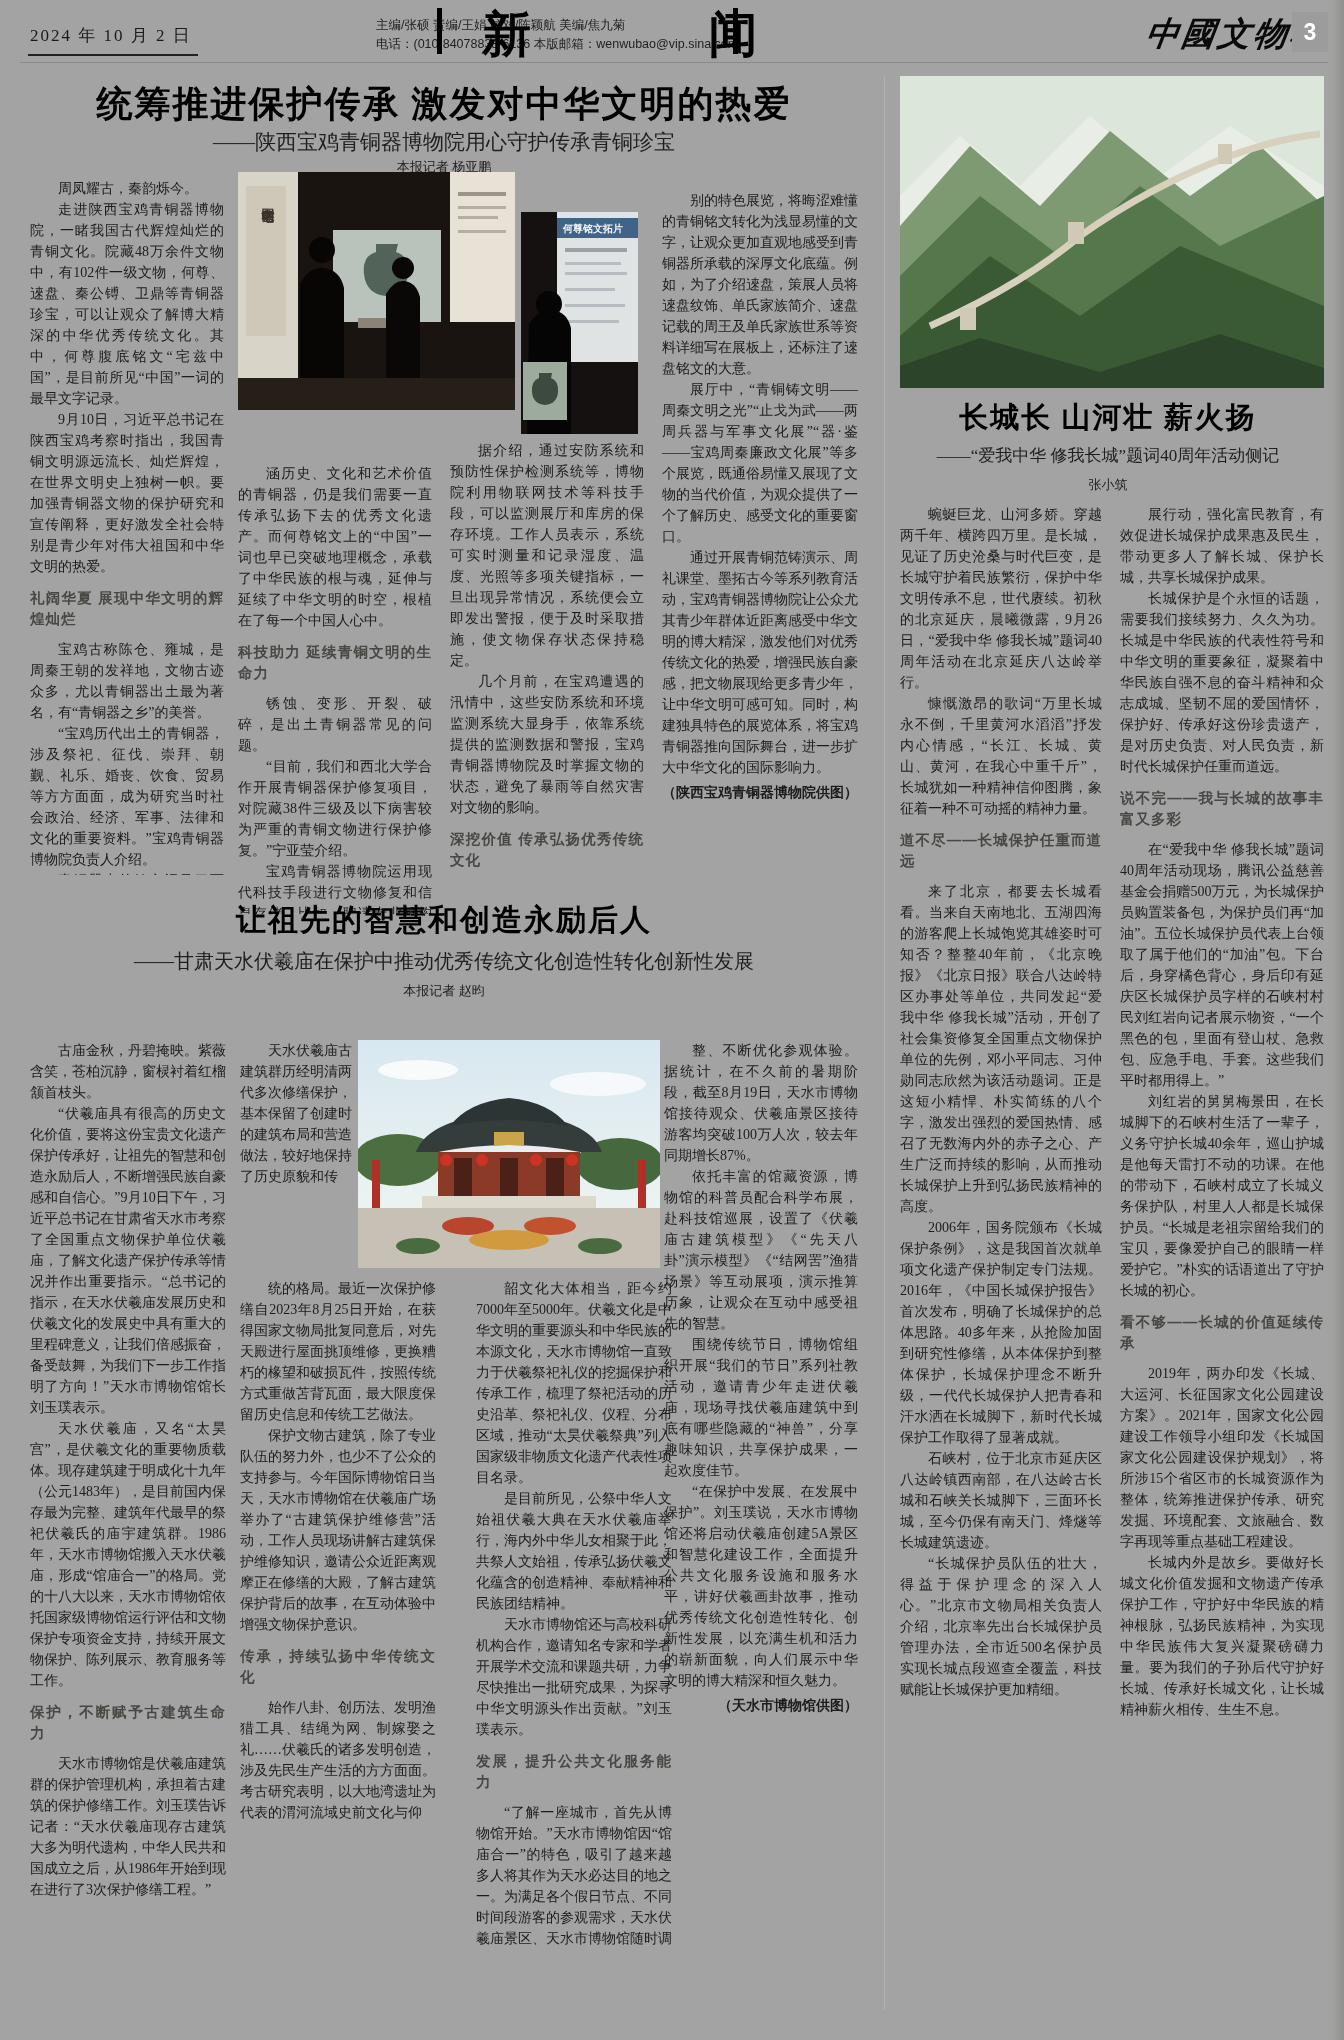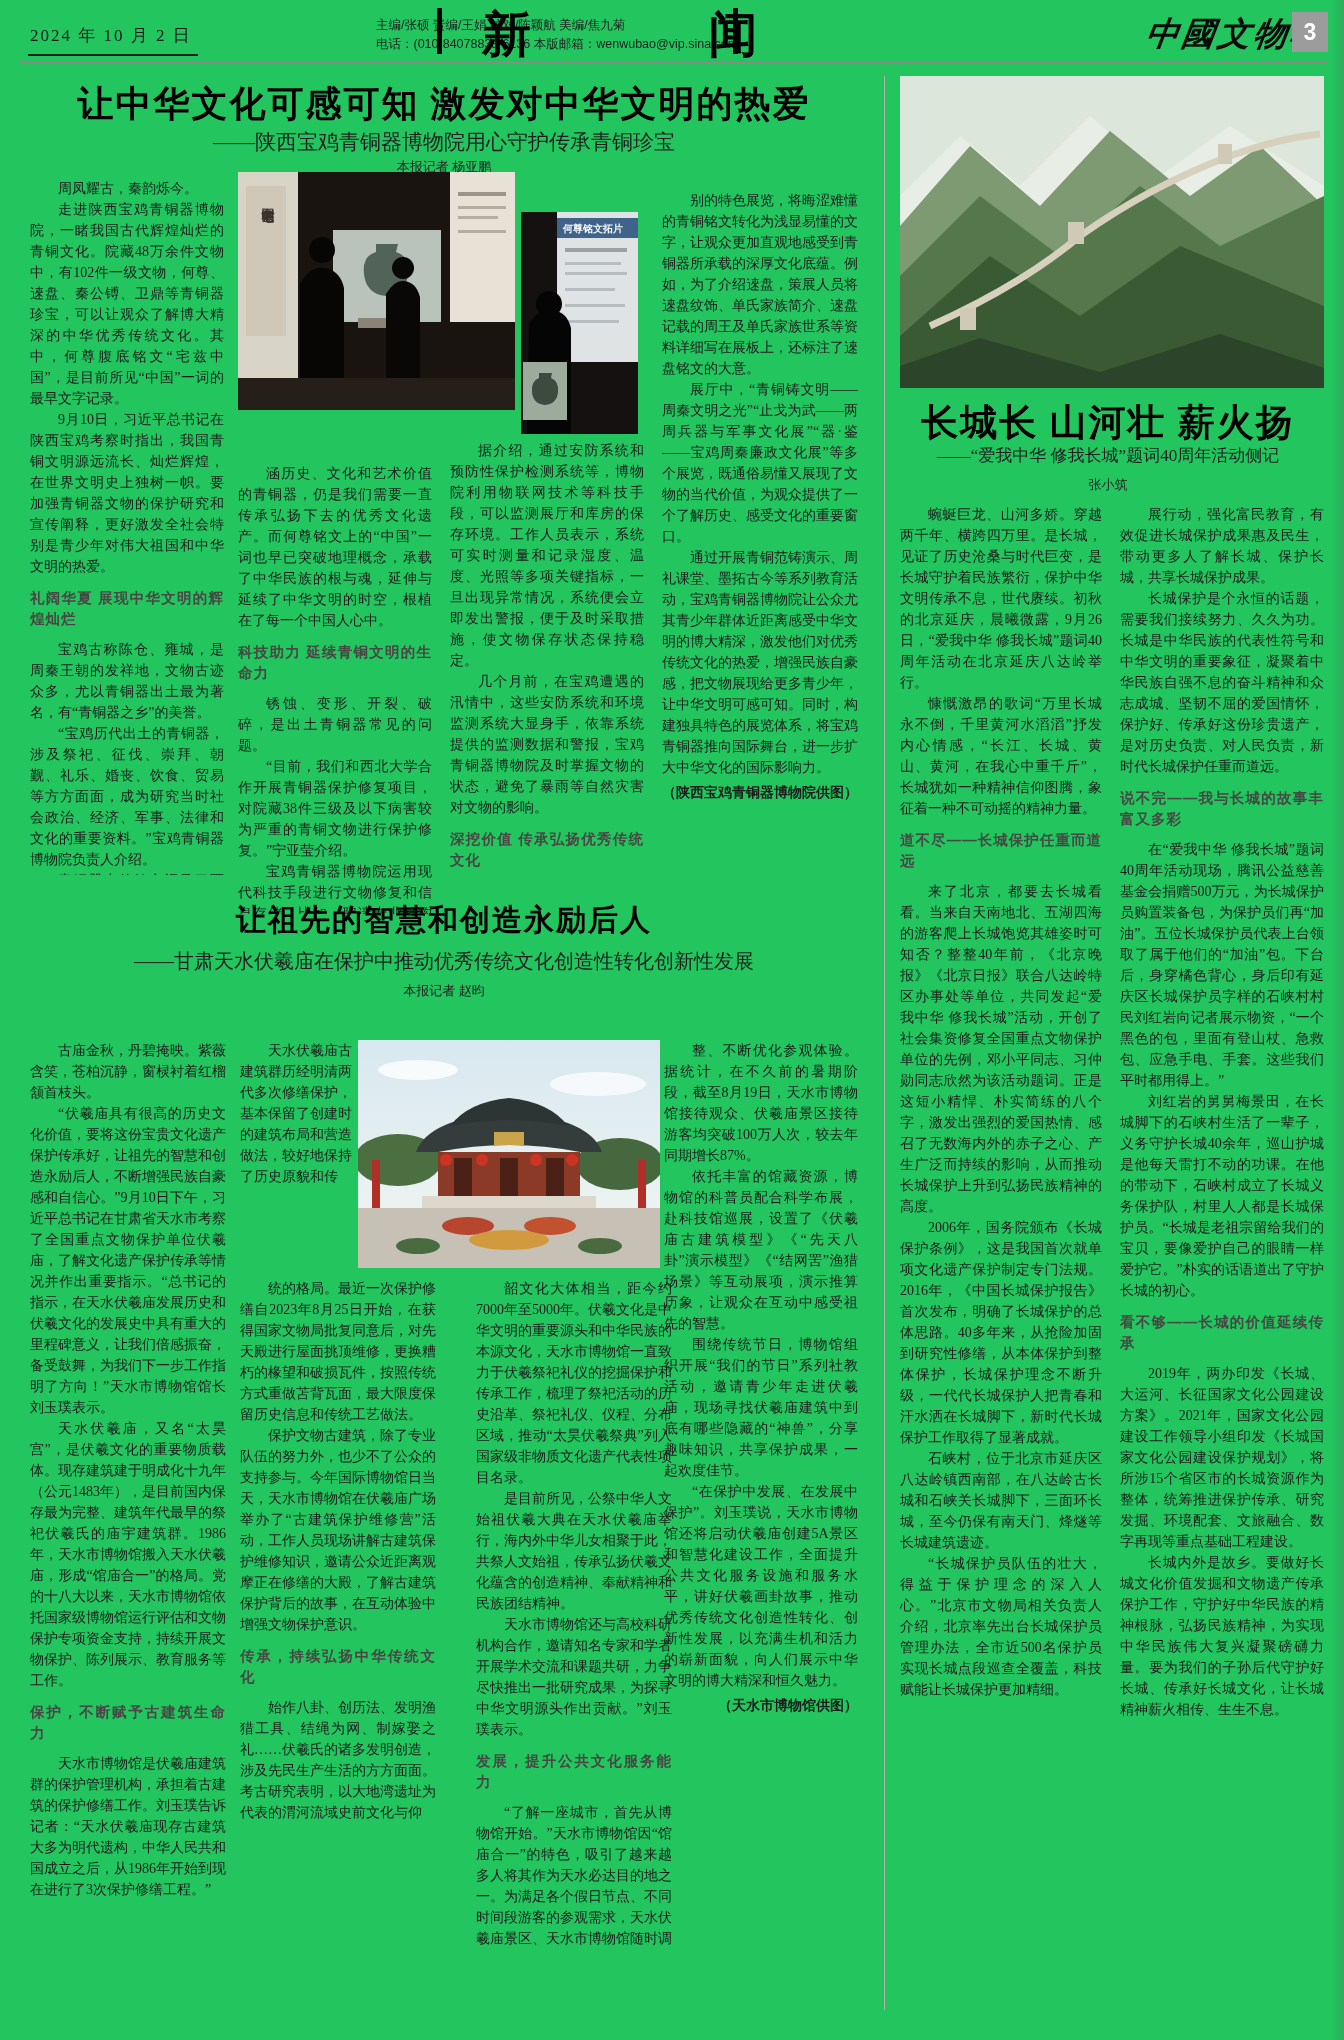--- a/index.html
+++ b/index.html
@@ -1,19 +1,19 @@
 <!DOCTYPE html>
 <html><head>
 <meta charset="utf-8">
 <style>
   * { margin:0; padding:0; box-sizing:border-box; }
   html,body { background:#e9e7e1; }
   #page {
     position:relative; width:1344px; height:2040px; margin:0 auto;
-    background:#22c55e; overflow:hidden; color:#1a1a1a;
+    background:#a3a3a3; overflow:hidden; color:#1a1a1a;
     font-family:"Liberation Serif","DejaVu Serif",serif;
   }
   .abs { position:absolute; }
   
   .date { font-size:17px; letter-spacing:2px; border-bottom:2px solid #222; padding:0 6px 7px 2px; }
   .staff { font-family:"Liberation Sans","DejaVu Sans",sans-serif; font-size:12.5px; line-height:19px; color:#222; }
   .section-bar { width:5px; height:46px; background:#000; }
   .section-title { font-family:"Liberation Sans","DejaVu Sans",sans-serif; font-weight:900; font-size:49px; letter-spacing:82px; white-space:nowrap; color:#000; }
   .paper-logo { font-style:italic; font-weight:900; font-size:33px; letter-spacing:3px; transform:skewX(-8deg); color:#0a0a0a; white-space:nowrap; }
   .page-num { width:36px; height:40px; background:#9c9c9c; color:#fff; font-family:"Liberation Sans","DejaVu Sans",sans-serif; font-size:23px; font-weight:bold; display:flex; align-items:center; justify-content:center; }
@@ -48,21 +48,21 @@
   <div class="abs section-bar" style="left:437px; top:8px;"></div>
   <div class="abs section-title" style="left:482px; top:2px;">新 闻</div>
   <div class="abs section-bar" style="left:733px; top:8px;"></div>
   <div class="abs paper-logo" style="left:1146px; top:12px;">中國文物報</div>
   <div class="abs page-num" style="left:1292px; top:12px;">3</div>
   <div class="abs head-rule" style="left:20px; top:62px; width:1308px;"></div>
 
   <div class="abs v-rule" style="left:884px; top:76px; height:1934px;"></div>
   <div class="abs page-edge"></div>
 
-  <div class="abs h-main" style="left:30px; top:80px; width:828px; font-size:36px;">让中华文化可感可知  激发对中华文明的热爱</div>
+  <div class="abs h-main" style="left:30px; top:80px; width:828px; font-size:36px;">统筹推进保护传承  激发对中华文明的热爱</div>
   <div class="abs h-sub" style="left:30px; top:128px; width:828px; font-size:21px;">——陕西宝鸡青铜器博物院用心守护传承青铜珍宝</div>
   <div class="abs byline" style="left:30px; top:158px; width:828px;">本报记者  杨亚鹏</div>
 
   <svg class="abs photo" style="left:238px; top:172px;" width="277" height="238" viewBox="0 0 277 238">
     <rect width="277" height="238" fill="#1a1410"></rect>
     <rect x="0" y="0" width="60" height="238" fill="#d9d4c8"></rect>
     <rect x="8" y="14" width="40" height="150" fill="#cfc8b8"></rect>
     <text x="30" y="26" font-size="13" fill="#3a332c" style="writing-mode:tb; font-weight:bold;">宅兹中国</text>
     <rect x="95" y="58" width="108" height="92" fill="#c7d1ca" opacity="0.92"></rect>
     <path d="M138 80 q-14 4 -12 22 q2 20 22 22 q20 -2 22 -22 q2 -18 -12 -22 l2 -8 l-22 0 z" fill="#52645a"></path>
@@ -130,21 +130,21 @@
     <path d="M0 150 L70 70 L140 130 L210 55 L290 120 L360 70 L424 130 L424 312 L0 312 Z" fill="#7d9a72"></path>
     <path d="M0 200 L80 120 L160 180 L240 110 L320 170 L424 120 L424 312 L0 312 Z" fill="#55774c"></path>
     <path d="M0 260 L90 180 L180 240 L280 170 L424 230 L424 312 L0 312 Z" fill="#3a5a34"></path>
     <path d="M30 250 Q120 210 180 160 Q250 110 330 80 Q380 62 420 58" fill="none" stroke="#d6d0bd" stroke-width="7"></path>
     <rect x="168" y="146" width="16" height="22" fill="#cfc9b5"></rect>
     <rect x="318" y="68" width="14" height="20" fill="#cfc9b5"></rect>
     <rect x="60" y="232" width="16" height="22" fill="#cfc9b5"></rect>
     <path d="M0 290 L80 262 L200 296 L320 258 L424 292 L424 312 L0 312 Z" fill="#2c452a"></path>
   </svg>
 
-  <div class="abs h-main" style="left:886px; top:398px; width:444px; font-size:37px;">长城长  山河壮  薪火扬</div>
+  <div class="abs h-main" style="left:886px; top:398px; width:444px; font-size:29px;">长城长  山河壮  薪火扬</div>
   <div class="abs h-sub" style="left:886px; top:444px; width:444px; font-size:17px;">——“爱我中华  修我长城”题词40周年活动侧记</div>
   <div class="abs byline" style="left:886px; top:476px; width:444px;">张小筑</div>
 
   <div class="abs col" style="left:900px;  top:504px; width:202px; height:1502px;">
       <p class="para">蜿蜒巨龙、山河多娇。穿越两千年、横跨四万里。是长城，见证了历史沧桑与时代巨变，是长城守护着民族繁衍，保护中华文明传承不息，世代赓续。初秋的北京延庆，晨曦微露，9月26日，“爱我中华  修我长城”题词40周年活动在北京延庆八达岭举行。</p>
       <p class="para">慷慨激昂的歌词“万里长城永不倒，千里黄河水滔滔”抒发内心情感，“长江、长城、黄山、黄河，在我心中重千斤”，长城犹如一种精神信仰图腾，象征着一种不可动摇的精神力量。</p>
       <p class="subhead">道不尽——长城保护任重而道远</p>
       <p class="para">来了北京，都要去长城看看。当来自天南地北、五湖四海的游客爬上长城饱览其雄姿时可知否？整整40年前，《北京晚报》《北京日报》联合八达岭特区办事处等单位，共同发起“爱我中华  修我长城”活动，开创了社会集资修复全国重点文物保护单位的先例，邓小平同志、习仲勋同志欣然为该活动题词。正是这短小精悍、朴实简练的八个字，激发出强烈的爱国热情、感召了无数海内外的赤子之心、产生广泛而持续的影响，从而推动长城保护上升到弘扬民族精神的高度。</p>
       <p class="para">2006年，国务院颁布《长城保护条例》，这是我国首次就单项文化遗产保护制定专门法规。2016年，《中国长城保护报告》首次发布，明确了长城保护的总体思路。40多年来，从抢险加固到研究性修缮，从本体保护到整体保护，长城保护理念不断升级，一代代长城保护人把青春和汗水洒在长城脚下，新时代长城保护工作取得了显著成就。</p>
       <p class="para">石峡村，位于北京市延庆区八达岭镇西南部，在八达岭古长城和石峡关长城脚下，三面环长城，至今仍保有南天门、烽燧等长城建筑遗迹。</p>

